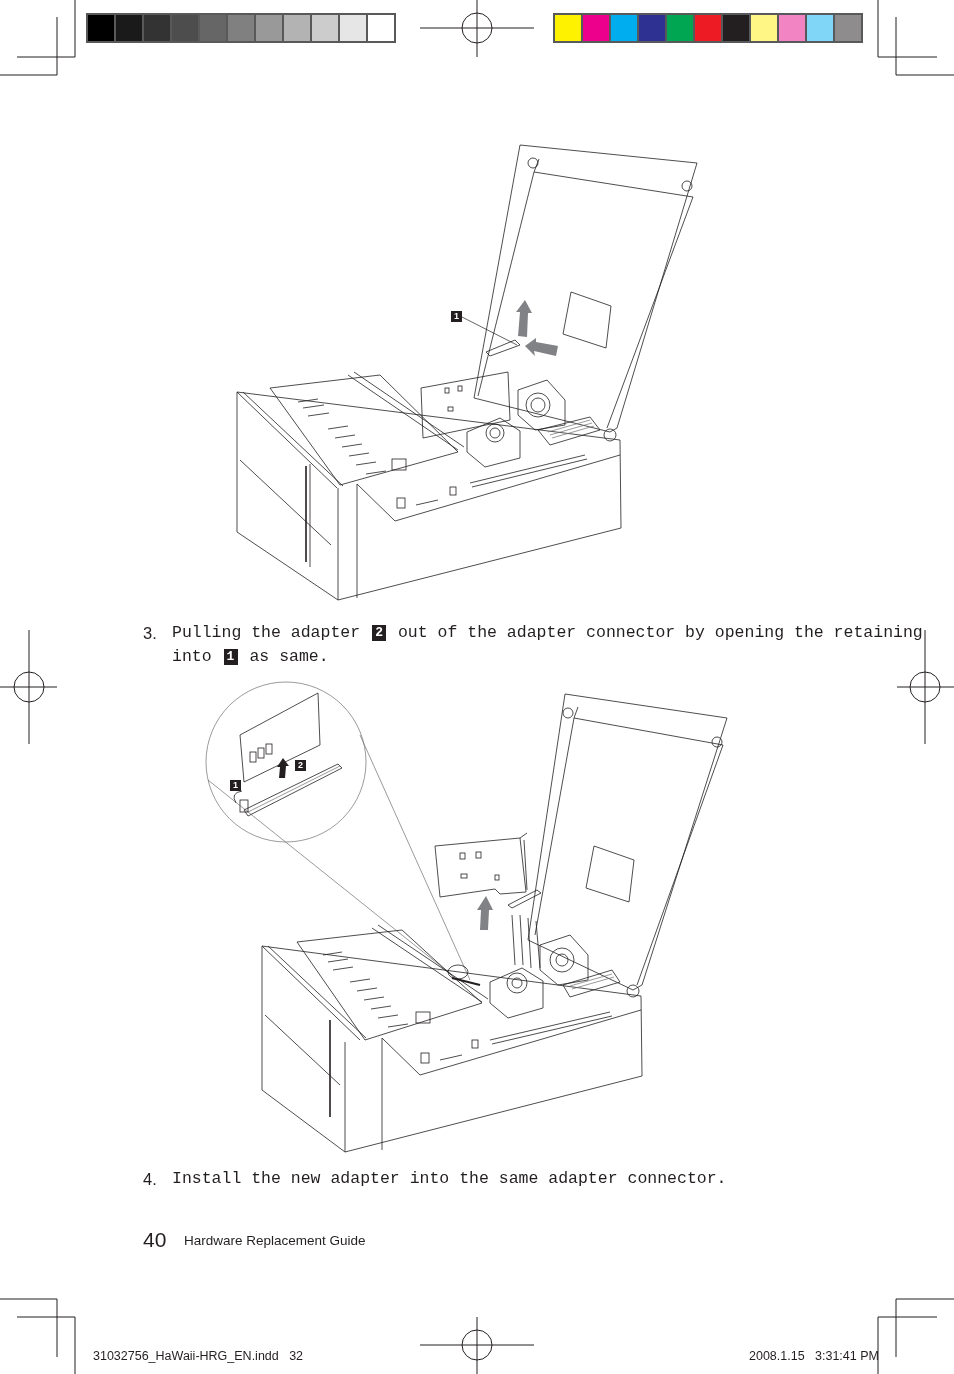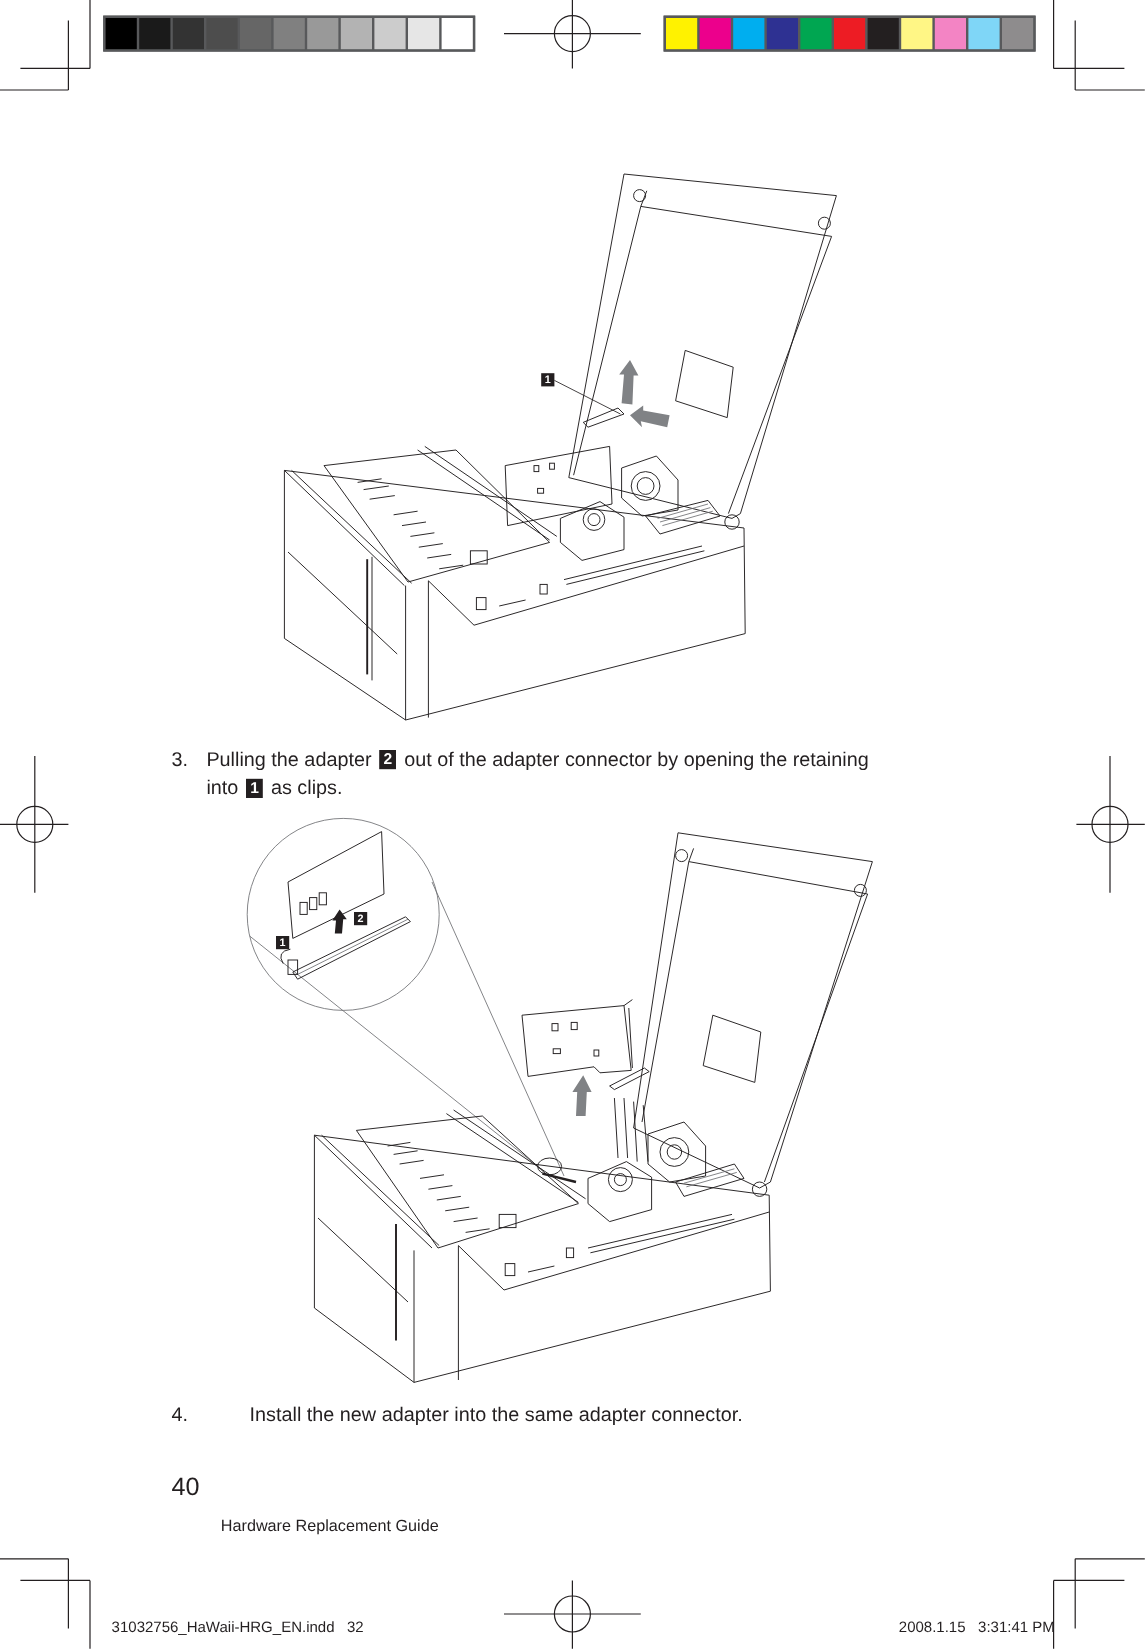--- a/index.html
+++ b/index.html
@@ -2,24 +2,24 @@
 <html><head>
 <meta charset="utf-8">
 <style>
   html, body { margin:0; padding:0; background:#fff; }
   body { width:954px; height:1374px; position:relative; overflow:hidden; font-family:"Liberation Sans", sans-serif; color:#231f20; }
   .abs { position:absolute; }
   .swatch-bar { position:absolute; display:flex; border:2px solid #58595b; background:#58595b; gap:2px; }
   .swatch { width:26px; height:26px; }
   .step { position:absolute; font-size:16.5px; line-height:24px; color:#231f20; }
   .step .num { position:absolute; left:0; }
-  .step .body { position:absolute; left:29px; white-space:nowrap; }
+  .step .body { position:absolute; left:29px; white-space:nowrap;font-family:Liberation Mono, monospace; }
   .badge { display:inline-block; background:#231f20; color:#fff; font-weight:bold; font-size:13px; line-height:16px; width:14px; height:16px; text-align:center; vertical-align:1px; margin:0 2px; }
   .page-num { position:absolute; left:143px; top:1228px; font-size:21px; color:#231f20; }
-  .page-title { position:absolute; left:184px; top:1233px; font-size:13.5px; color:#231f20;margin-top:31px; }
+  .page-title { position:absolute; left:184px; top:1233px; font-size:13.5px; color:#231f20; }
   .slug { position:absolute; top:1349px; font-size:12.5px; color:#231f20;text-align:right; }
   svg { position:absolute; left:0; top:0; overflow:visible; }
   .ln { stroke:#231f20; fill:none; stroke-width:0.8; }
   .ln2 { stroke:#6d6e71; fill:none; stroke-width:0.7; }
   .crop { stroke:#231f20; stroke-width:1; fill:none; }
 </style>
 </head>
 <body>
 
 <svg width="954" height="1374">
@@ -173,21 +173,21 @@
 <div class="step" style="left:143px; top:621px; width:640px; height:50px;">
   <span class="num">3.</span>
   <div class="body" style="top:0;">
     <span>Pulling the adapter</span>
     <span class="badge">2</span>
     <span>out of the adapter connector by opening the retaining</span>
   </div>
   <div class="body" style="top:24px;">
     <span>into</span>
     <span class="badge">1</span>
-    <span>as clips.</span>
+    <span>as same.</span>
   </div>
 </div>
 
 <svg width="954" height="1374">
 
   <g>
     <circle class="ln2" cx="286" cy="762" r="80"></circle>
     <line class="ln2" x1="208" y1="780" x2="452" y2="975"></line>
     <line class="ln2" x1="360" y1="735" x2="470" y2="980"></line>
 
@@ -275,21 +275,21 @@
     <rect class="ln" x="421" y="1053" width="8" height="10"></rect>
     <rect class="ln" x="472" y="1040" width="6" height="8"></rect>
     <line class="ln" x1="440" y1="1060" x2="462" y2="1055"></line>
   </g>
 </svg>
 <div class="badge abs" style="left:228px; top:780px; width:11px; height:11px; font-size:9px; line-height:11px;">1</div>
 <div class="badge abs" style="left:293px; top:760px; width:11px; height:11px; font-size:9px; line-height:11px;">2</div>
 
 <div class="step" style="left:143px; top:1167px; width:640px; height:26px;">
   <span class="num">4.</span>
-  <div class="body" style="top:0;margin-left:36px;">
+  <div class="body" style="top:0;">
     <span>Install the new adapter into the same adapter connector.</span>
   </div>
 </div>
 
 <div class="page-num">40</div>
 <div class="page-title">Hardware Replacement Guide</div>
 
 <div class="slug" style="left: 93px; white-space: pre;">31032756_HaWaii-HRG_EN.indd   32</div>
 <div class="slug" style="left: 749px; white-space: pre;">2008.1.15   3:31:41 PM</div>
 

